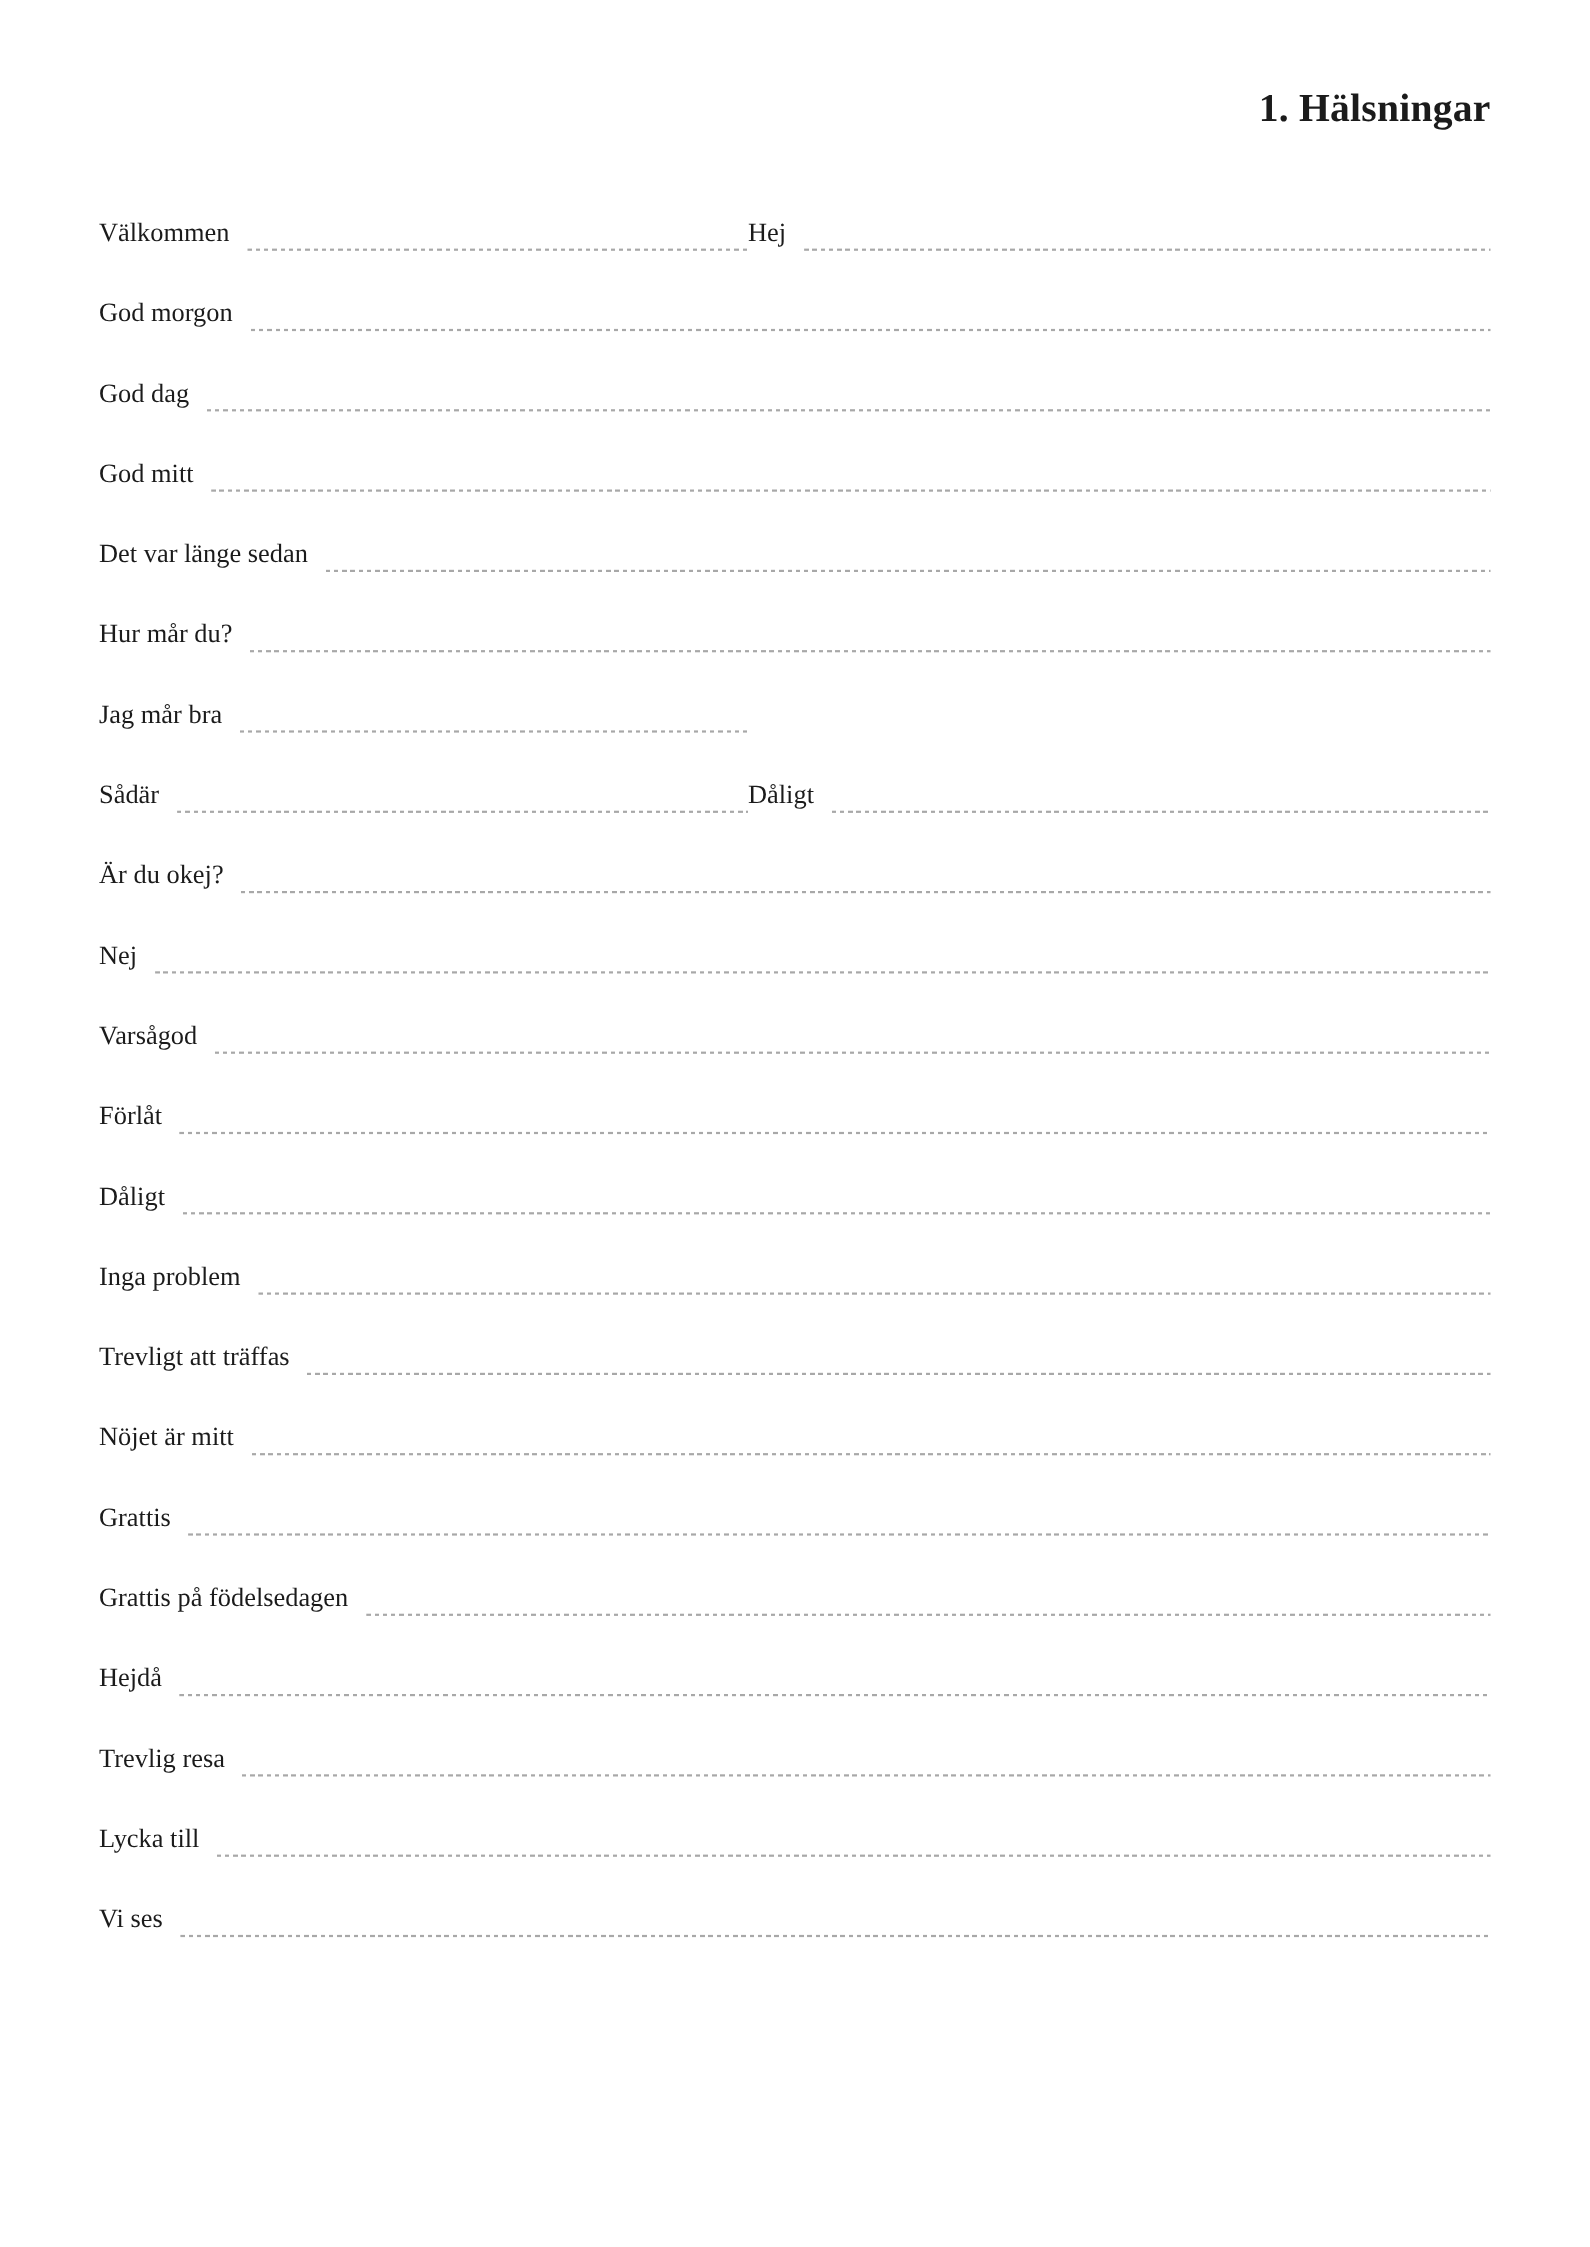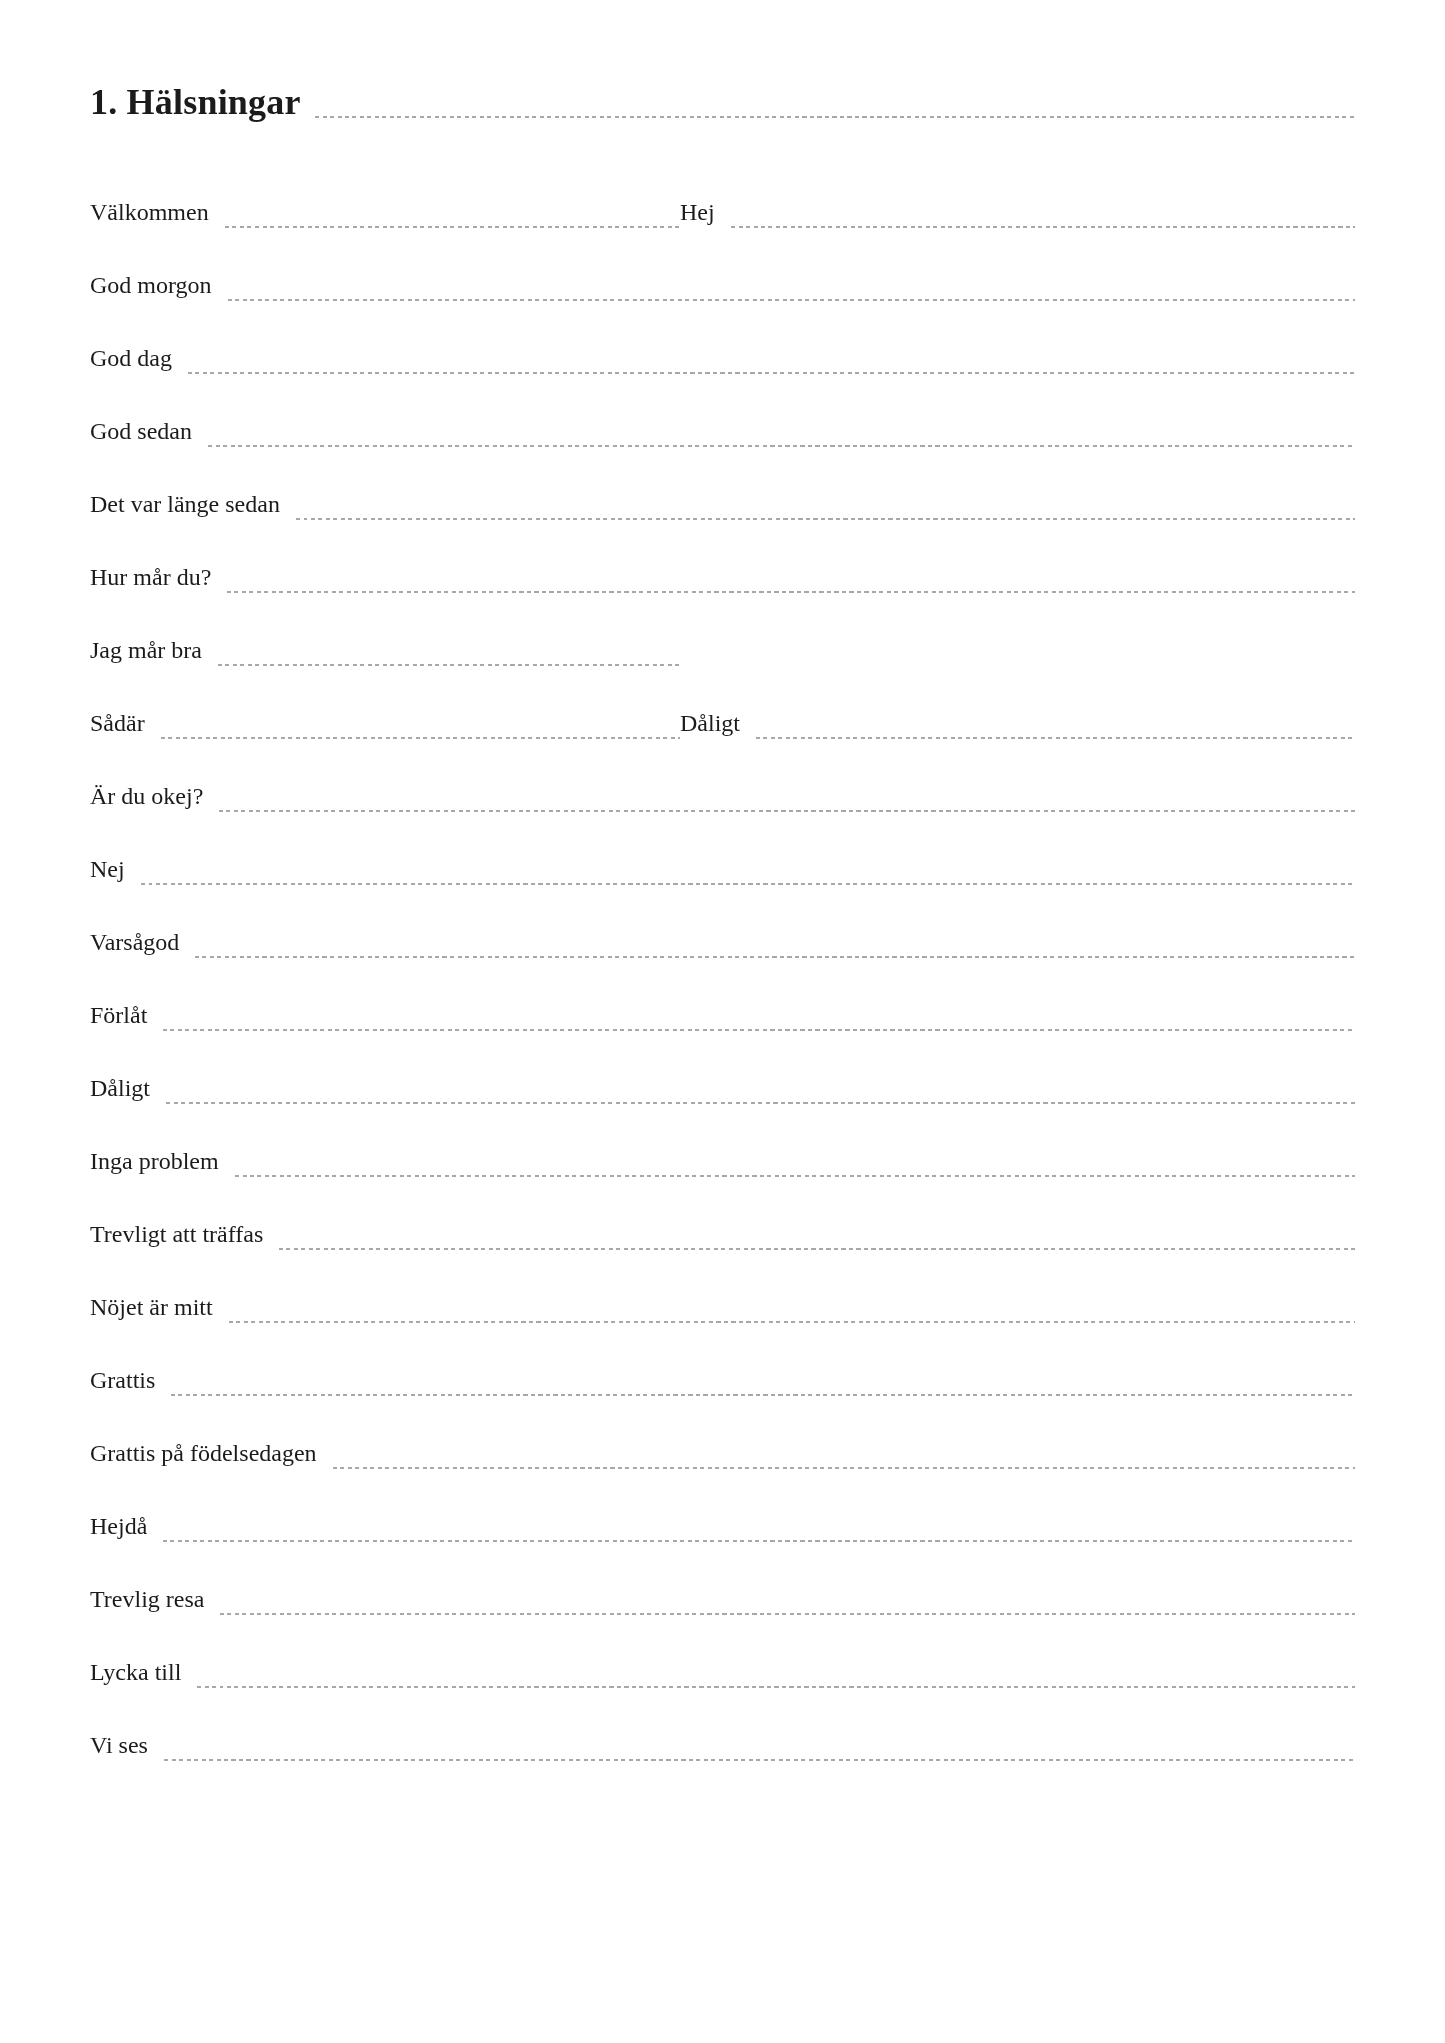--- a/index.html
+++ b/index.html
@@ -15,20 +15,21 @@
     padding: 80px 90px 0 90px;
     background: #ffffff;
     color: #1b1b1b;
     font-family: "Liberation Serif", "DejaVu Serif", serif;
     overflow: hidden;
   }
   .title-row {
     display: flex;
     align-items: flex-end;
     height: 40px;
+    flex-direction: column;
   }
   .title {
     font-size: 36px;
     font-weight: 700;
     line-height: 1;
     white-space: nowrap;
     letter-spacing: 0.2px;
   }
   .dots {
     flex: 1 1 auto;
@@ -93,21 +94,21 @@
       <span class="dots"></span>
     </div>
 
     <div class="row">
       <span class="label">God dag</span>
       <span class="dots"></span>
     </div>
 
 
     <div class="row">
-      <span class="label">God sedan</span>
+      <span class="label">God mitt</span>
       <span class="dots"></span>
     </div>
 
     <div class="row">
       <span class="label">Det var länge sedan</span>
       <span class="dots"></span>
     </div>
 
     <div class="row">
       <span class="label">Hur mår du?</span>

